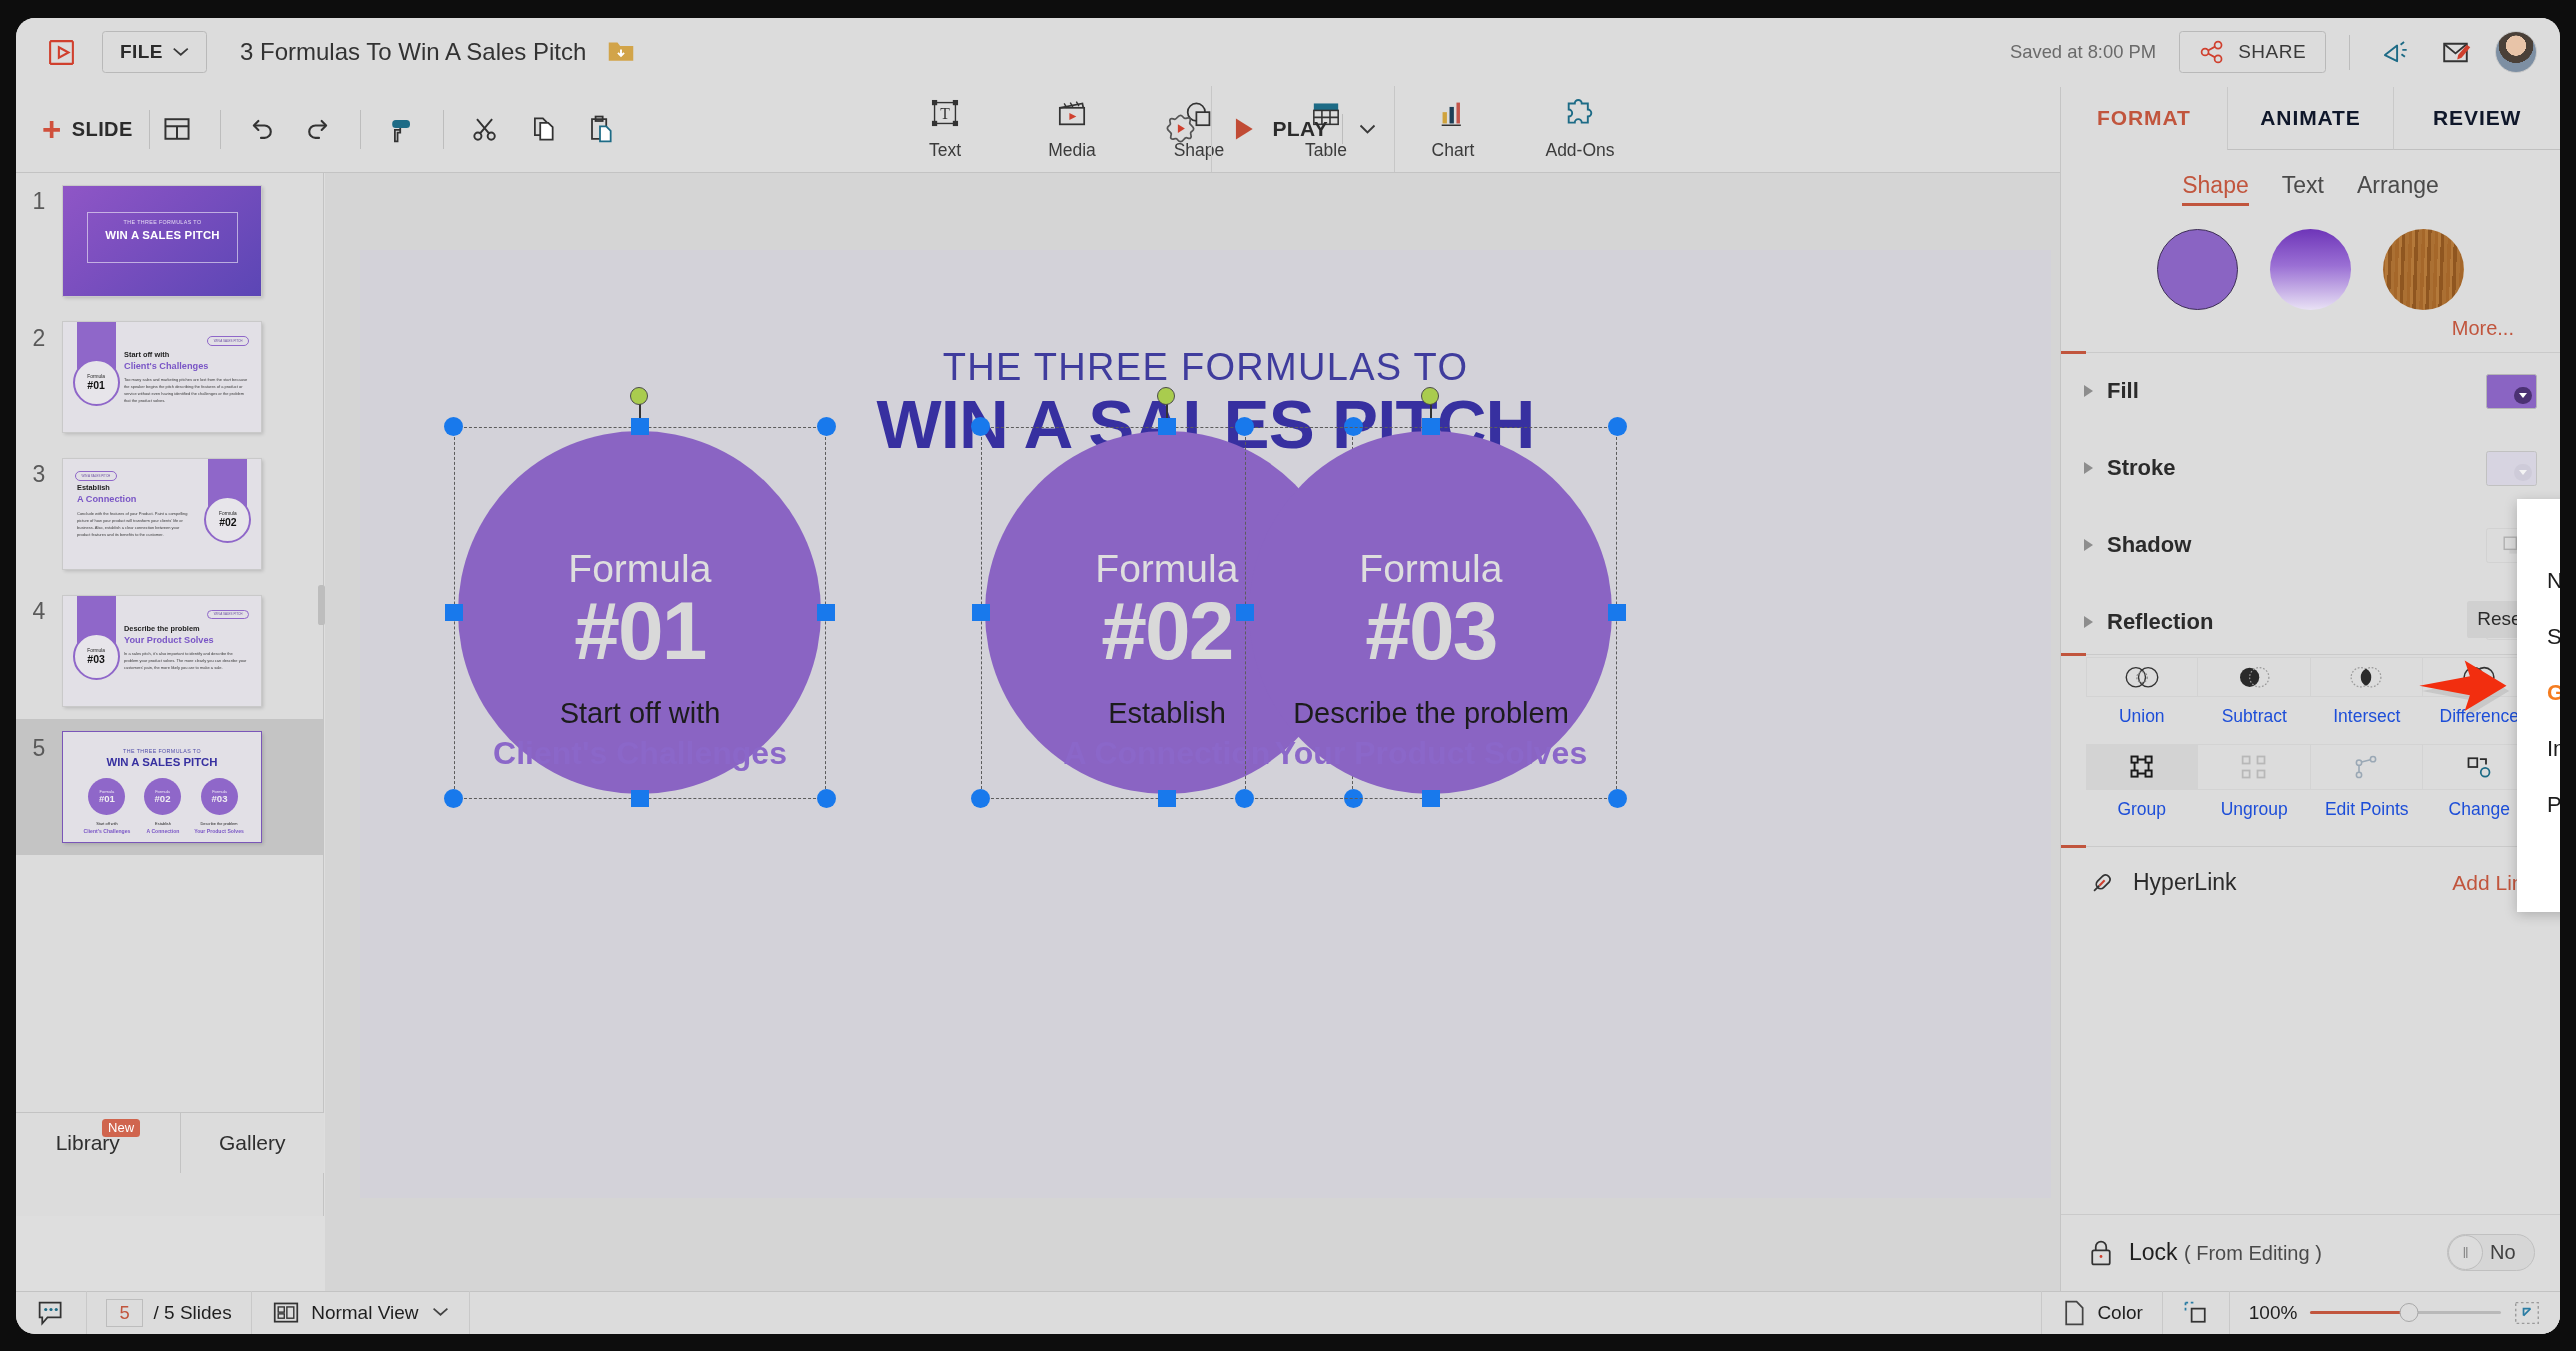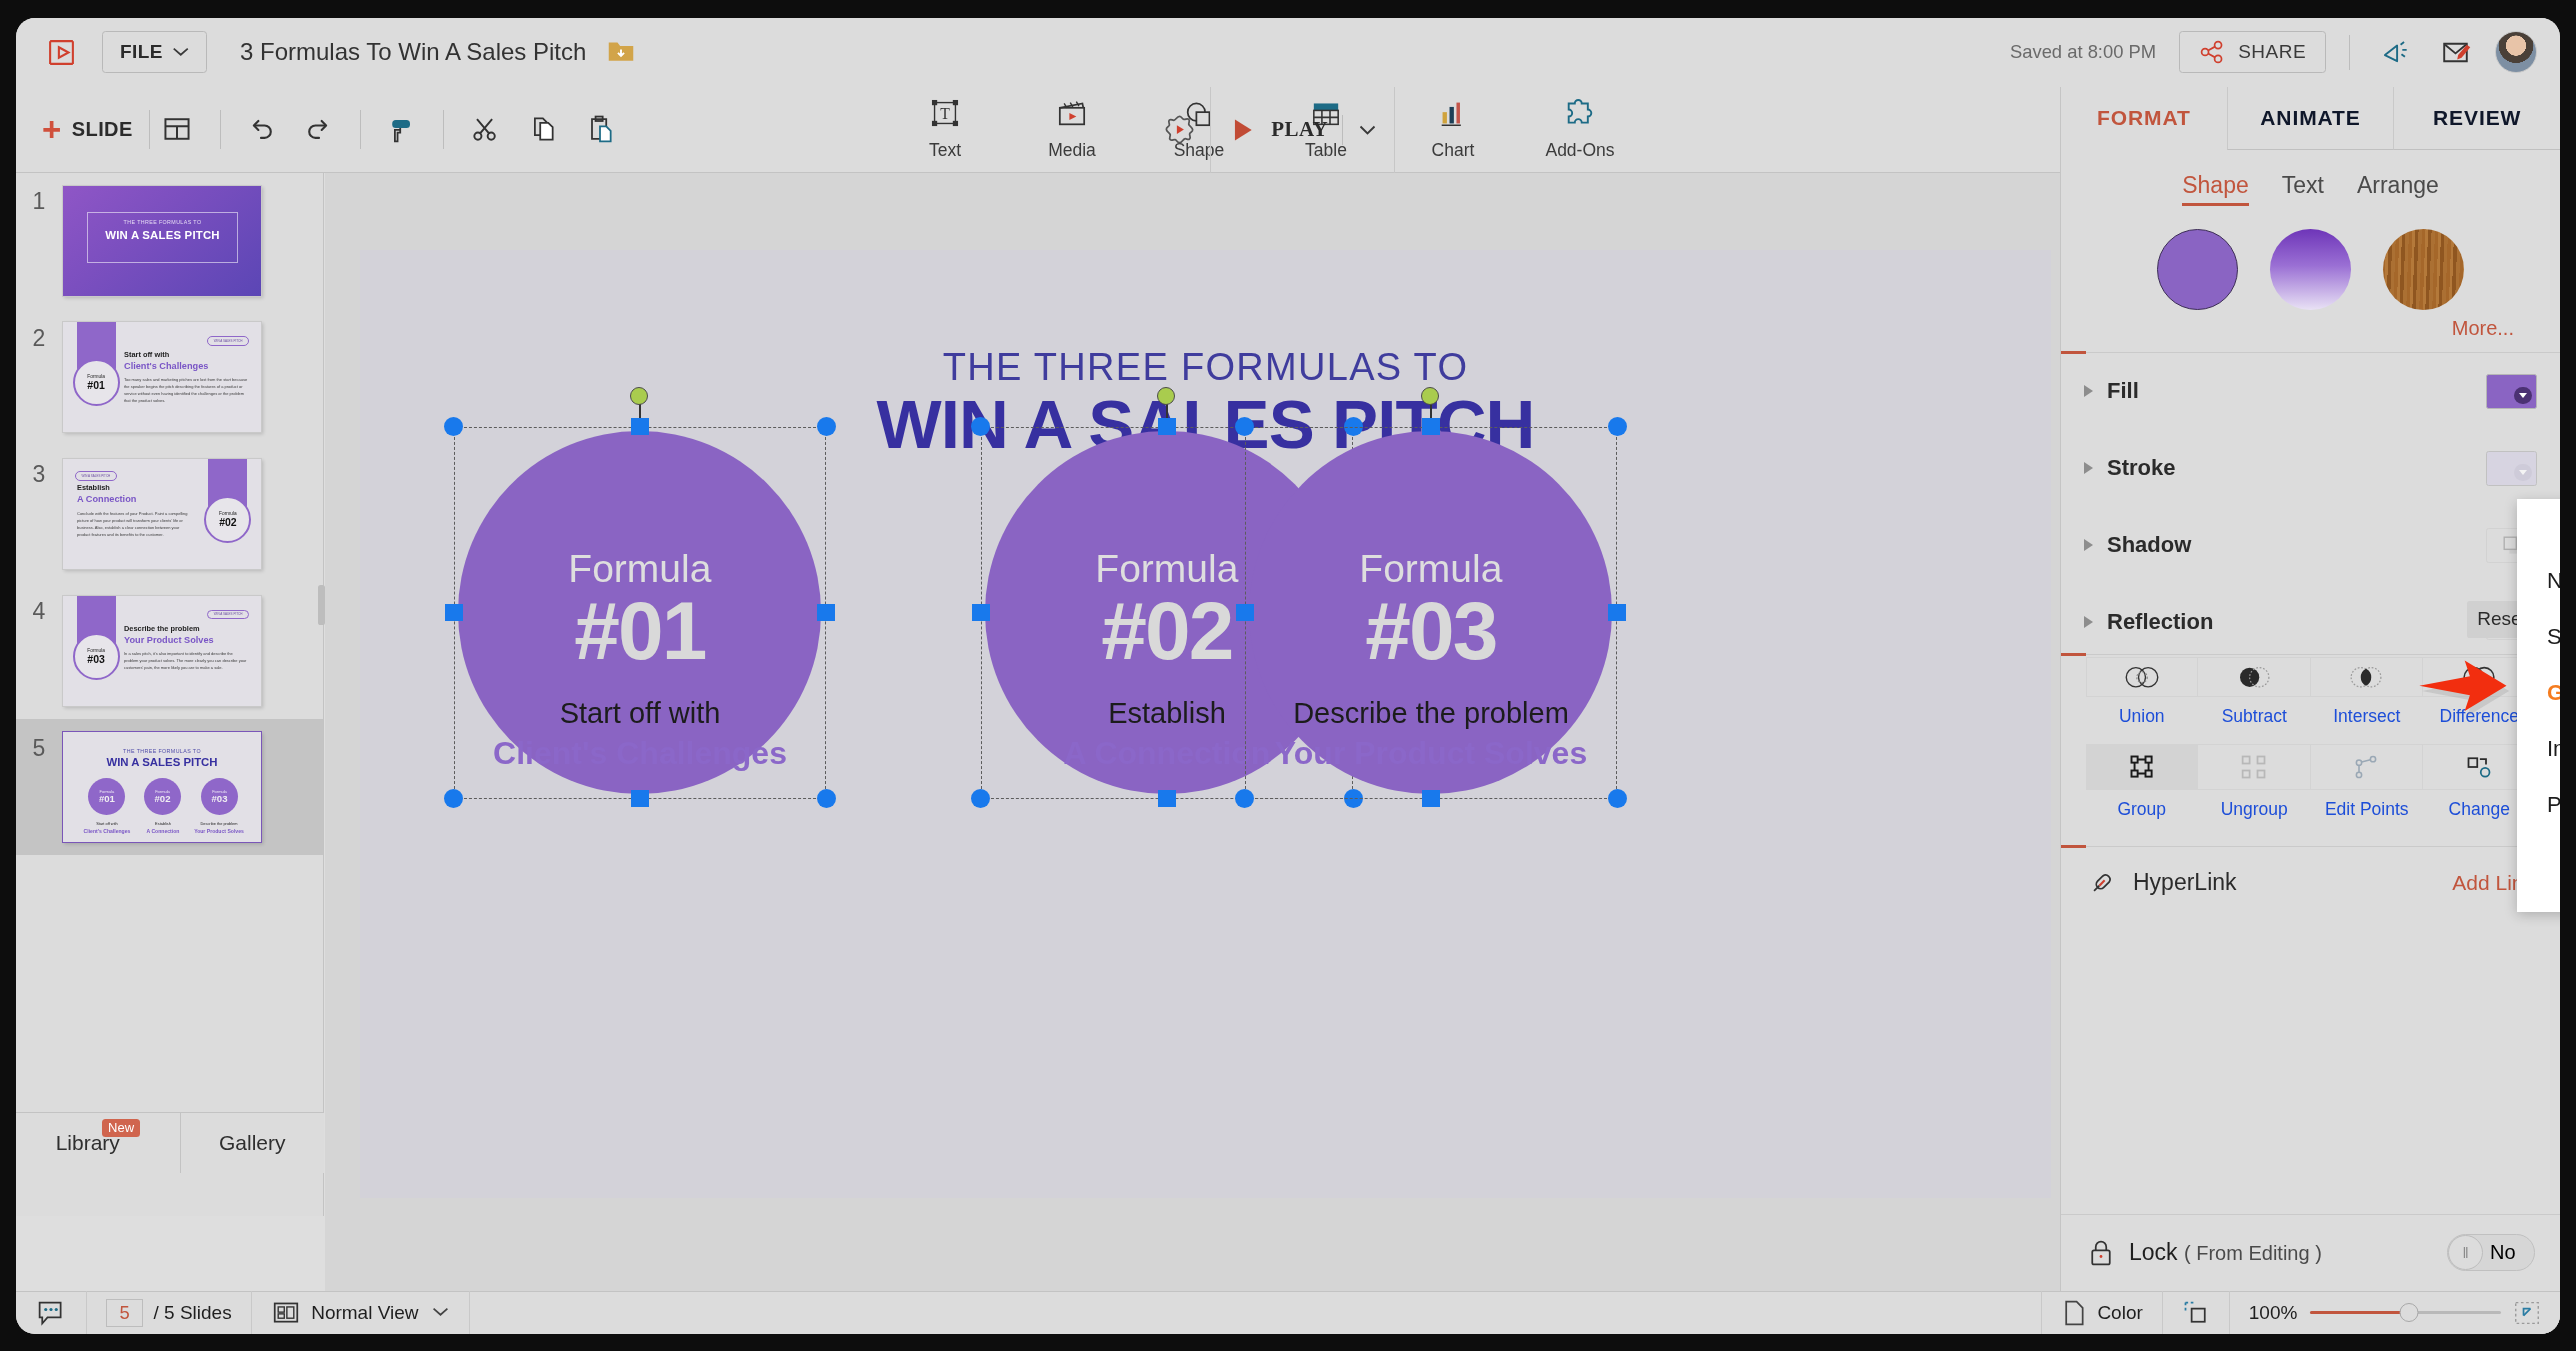--- a/index.html
+++ b/index.html
@@ -54,21 +54,21 @@
   .tool-left { display:flex; align-items:center; height:100%; }
   .slide-btn { display:flex; align-items:center; gap:10.5px; padding: 0 16px 0 26px; }
   .slide-btn .plus { color:#d0503c; font-size:33px; font-weight:bold; line-height:1; }
   .slide-btn .lbl { font-size:20px; font-weight:bold; color:#2b2b2b; letter-spacing:0.4px; }
   .v-div { width:0.9px; height:39px; background:#bdbdbd; }
   .tool-icon { width:54px; height:54px; display:flex; align-items:center; justify-content:center; }
   .tool-group { display:flex; align-items:center; gap:3.5px; padding: 0 14px; }
   .big-tools { position:absolute; left:885px; top:0; height:100%; display:flex; align-items:center; gap:39px; }
   .big-tool { width:88px; display:flex; flex-direction:column; align-items:center; gap:3.5px; }
   .big-tool .bt-lbl { font-size:17.5px; color:#3b3b3b; }
-  .tool-right { position:absolute; right:1165px; top:0; height:100%; display:flex; align-items:flex-start;font-family:Liberation Serif, serif; }
+  .tool-right { position:absolute; right:1165px; top:0; height:100%; display:flex; align-items:flex-end; }
   .gear-btn { width:61px; height:86px; display:flex; align-items:center; justify-content:center; }
   .play-wrap {
     display:flex; align-items:center; height:86px; border-left:0.9px solid #c7c7c7; border-right:0.9px solid #c7c7c7;
     padding: 0 16px; gap: 14px;
   }
   .play-lbl { font-size:21px; font-weight:bold; color:#2b2b2b; letter-spacing:0.4px; }
   .play-sep { width:0.9px; height:30px; background:#bdbdbd; }
 
   
   .sidebar {
@@ -225,21 +225,21 @@
     position:absolute; left:0; bottom:43px; width:500px; height:77px;
     border-top:0.9px solid #cacaca; display:flex; align-items:center; padding: 0 26px;
   }
   .lock-lbl { font-size:23px; color:#1f1f1f; margin-left:14px; }
   .lock-lbl .sm { font-size:20px; color:#4a4a4a; }
   .toggle {
     margin-left:auto; width:88px; height:37px; border-radius:18.4px;
     border:0.9px solid #c0c0c0; background:#d6d6d6; display:flex; align-items:center; position:relative;
   }
   .toggle .knob { width:35px; height:35px; border-radius:50%; background:#dcdcdc; border:0.9px solid #bdbdbd; display:flex; align-items:center;justify-content:center; font-size:15px; color:#8a8a8a;}
-  .toggle .tl { margin-left:7px; font-size:20px; color:#000000; }
+  .toggle .tl { margin-left:7px; font-size:20px; color:#404040; }
 
   
   .statusbar {
     position:absolute; left:0; bottom:0; width:2544px; height:43px;
     background:#dcdcdc; border-top:0.9px solid #c3c3c3; display:flex; align-items:center;
   }
   .sb-cell { height:43px; display:flex; align-items:center; padding: 0 19px; border-right:0.9px solid #c9c9c9; }
   .pg-box { width:37px; height:28px; border:0.9px solid #bdbdbd; background:#dcdcdc; display:flex;align-items:center;justify-content:center; font-size:18.4px; color:#c1553d; }
   .sb-txt { font-size:19px; color:#1f1f1f; margin-left:10.5px; }
   .sb-right { margin-left:auto; display:flex; align-items:center; height:43px; }

